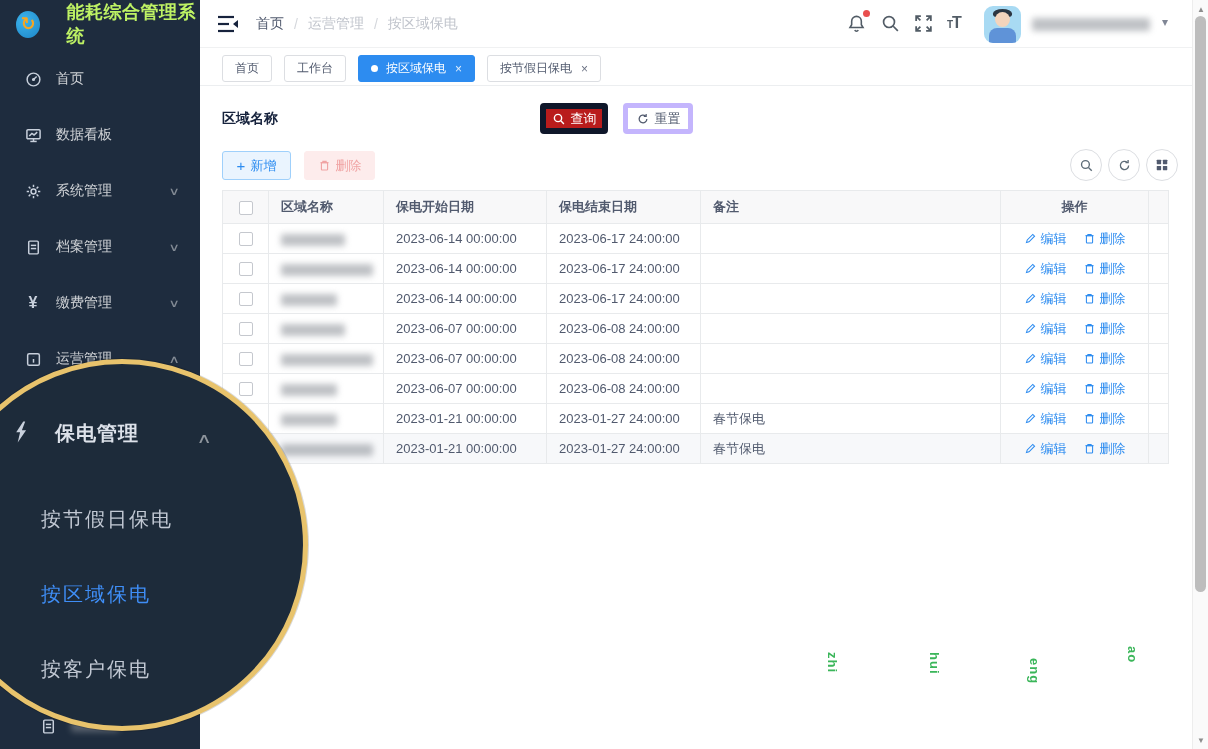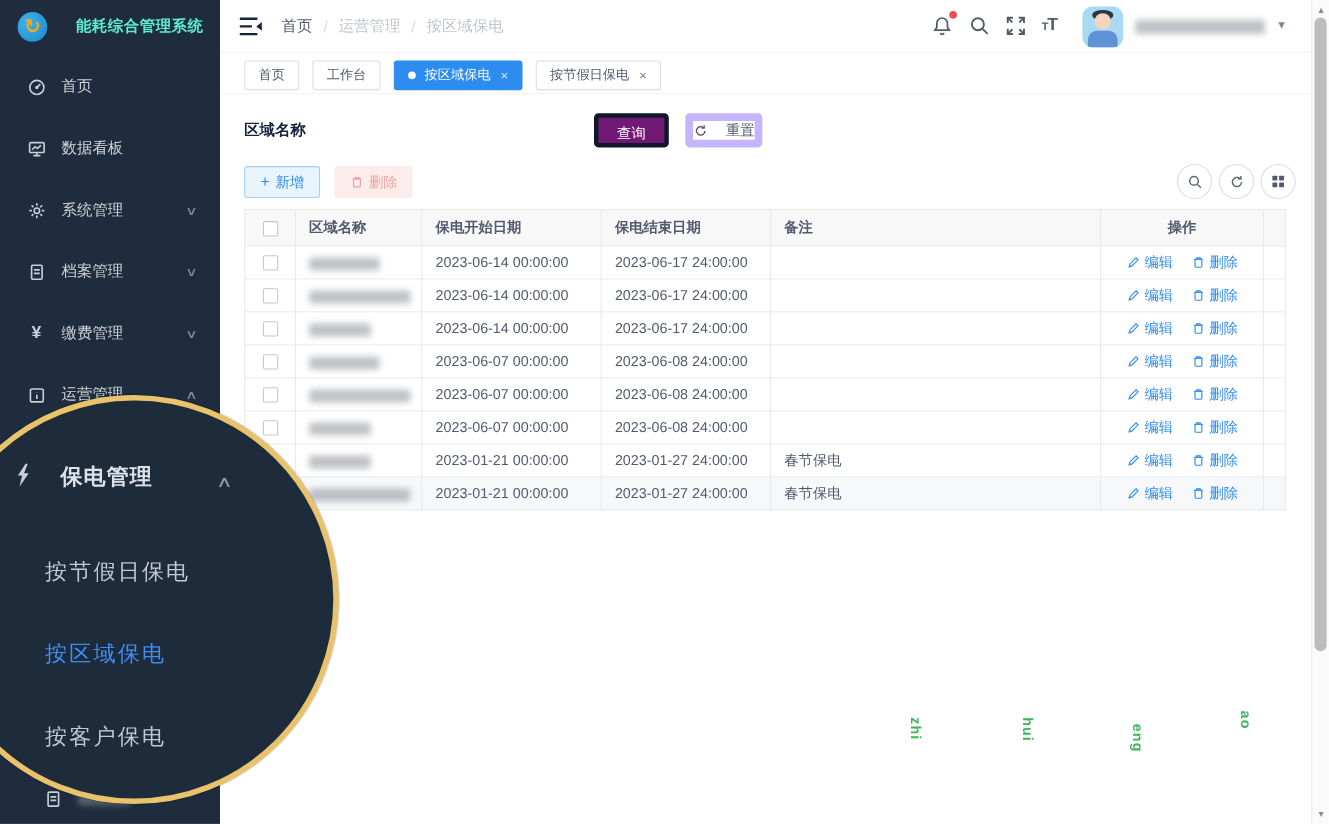--- a/index.html
+++ b/index.html
@@ -4,21 +4,21 @@
 <style>
   * { margin:0; padding:0; box-sizing:border-box; }
   html,body { width:1208px; height:749px; overflow:hidden; }
   body { font-family:"Liberation Sans","DejaVu Sans",sans-serif; background:#fff; position:relative; }
   .app { position:absolute; inset:0; width:1208px; height:749px; overflow:hidden; background:#fff; }
 
   
   .sidebar { position:absolute; left:0; top:0; width:200px; height:749px; background:#1e2c3e; z-index:1; }
   .logo-row { height:48px; display:flex; align-items:center; padding-left:16px; }
   .logo-badge { width:27px; height:27px; border-radius:50%; background:radial-gradient(circle at 35% 35%, #3db4ec, #1c86c8); color:#f5a623; font-size:18px; font-weight:bold; display:flex; align-items:center; justify-content:center; line-height:1; }
-  .app-title { color:#5eead4; font-size:14px; font-weight:bold; margin-left:26px; letter-spacing:.5px; }
+  .app-title { color:#bef264; font-size:18px; font-weight:bold; margin-left:26px; letter-spacing:.5px; }
   .side-menu { position:absolute; top:51px; left:0; width:200px; }
   .side-item { height:56px; display:flex; align-items:center; padding-left:24px; color:rgba(255,255,255,.78); font-size:14px; cursor:pointer; position:relative; }
   .side-item .s-ico { width:18px; margin-right:14px; display:flex; align-items:center; justify-content:center; color:#c8d0dc; font-size:15px; }
   .side-item .chev { position:absolute; right:22px; color:rgba(255,255,255,.45); font-size:11px; transform:scaleX(1.4); }
   .side-bottom { position:absolute; left:0; top:704px; width:200px; height:45px; display:flex; align-items:center; padding-left:40px; }
   .blur-chip { background:#8a8f96; opacity:.55; filter:blur(3px); border-radius:2px; }
 
   
   .hdr { position:absolute; left:200px; top:0; width:992px; height:48px; background:#fff; border-bottom:1px solid #f0f1f2; z-index:2; }
   .collapse-btn { position:absolute; left:16px; top:13px; width:24px; height:22px; cursor:pointer; }
@@ -43,22 +43,22 @@
   .tab { height:27px; display:flex; align-items:center; padding:0 12px; border:1px solid #dcdee2; border-radius:3px; background:#fff; color:#515a6e; font-size:12px; cursor:pointer; white-space:nowrap; }
   .tab.active { background:#2d8cf0; border-color:#2d8cf0; color:#fff; }
   .tab .dot { width:7px; height:7px; border-radius:50%; background:#fff; margin-right:8px; }
   .tab .tx { margin-left:9px; font-size:12px; opacity:.85; cursor:pointer; }
 
   
   .main { position:absolute; left:200px; top:86px; width:992px; height:663px; background:#fff; z-index:2; }
   .flt-label { position:absolute; left:22px; top:24px; font-size:14px; font-weight:bold; color:#17233d; }
   .flt-input { position:absolute; left:92px; top:16px; width:236px; height:33px; border:1px solid #dcdee2; border-radius:4px; font-size:13px; padding:0 10px; color:#515a6e; font-family:inherit; }
   .flt-input::placeholder { color:#c5c8ce; }
-  .btn-search { position:absolute; left:340px; top:17px; width:68px; height:31px; background:#701a75; border:4px solid #0f172a; border-radius:4px; color:#fff; font-size:13px; display:flex; align-items:center; justify-content:center; gap:5px; cursor:pointer; font-family:inherit;flex-direction:column; }
-  .btn-reset { position:absolute; left:423px; top:17px; width:70px; height:31px; background:#fff; border:7px solid #c4b5fd; border-radius:4px; color:#515a6e; font-size:13px; display:flex; align-items:center; justify-content:space-between; gap:5px; cursor:pointer; font-family:inherit; }
+  .btn-search { position:absolute; left:340px; top:17px; width:68px; height:31px; background:#b91c1c; border:6px solid #0f172a; border-radius:4px; color:#fff; font-size:13px; display:flex; align-items:center; justify-content:center; gap:5px; cursor:pointer; font-family:inherit; }
+  .btn-reset { position:absolute; left:423px; top:17px; width:70px; height:31px; background:#fff; border:5px solid #c4b5fd; border-radius:4px; color:#515a6e; font-size:13px; display:flex; align-items:center; justify-content:center; gap:5px; cursor:pointer; font-family:inherit; }
   .btn-add { position:absolute; left:22px; top:65px; width:69px; height:29px; background:#eaf4fe; border:1px solid #9fd0fb; border-radius:3px; color:#2d8cf0; font-size:13px; display:flex; align-items:center; justify-content:center; gap:5px; cursor:pointer; font-family:inherit; }
   .btn-del { position:absolute; left:104px; top:65px; width:71px; height:29px; background:#fdecec; border:1px solid #fdecec; border-radius:3px; color:#f0a3a3; font-size:13px; display:flex; align-items:center; justify-content:center; gap:5px; cursor:not-allowed; font-family:inherit; }
   .tool-circle { position:absolute; top:63px; width:32px; height:32px; border:1px solid #dcdee2; border-radius:50%; background:#fff; display:flex; align-items:center; justify-content:center; color:#5c6b77; cursor:pointer; }
   .tc1 { left:870px; } .tc2 { left:908px; } .tc3 { left:946px; }
 
   
   .grid { position:absolute; left:22px; top:104px; width:946px; border-collapse:collapse; table-layout:fixed; font-size:13px; color:#515a6e; }
   .grid th { background:#f8f8f9; border:1px solid #e8eaec; height:33px; font-weight:bold; color:#515a6e; text-align:left; padding:0 12px; }
   .grid th.cth, .grid td.ctd { text-align:center; padding:0; }
   .grid td { border:1px solid #e8eaec; height:30px; padding:0 12px; background:#fff; }

